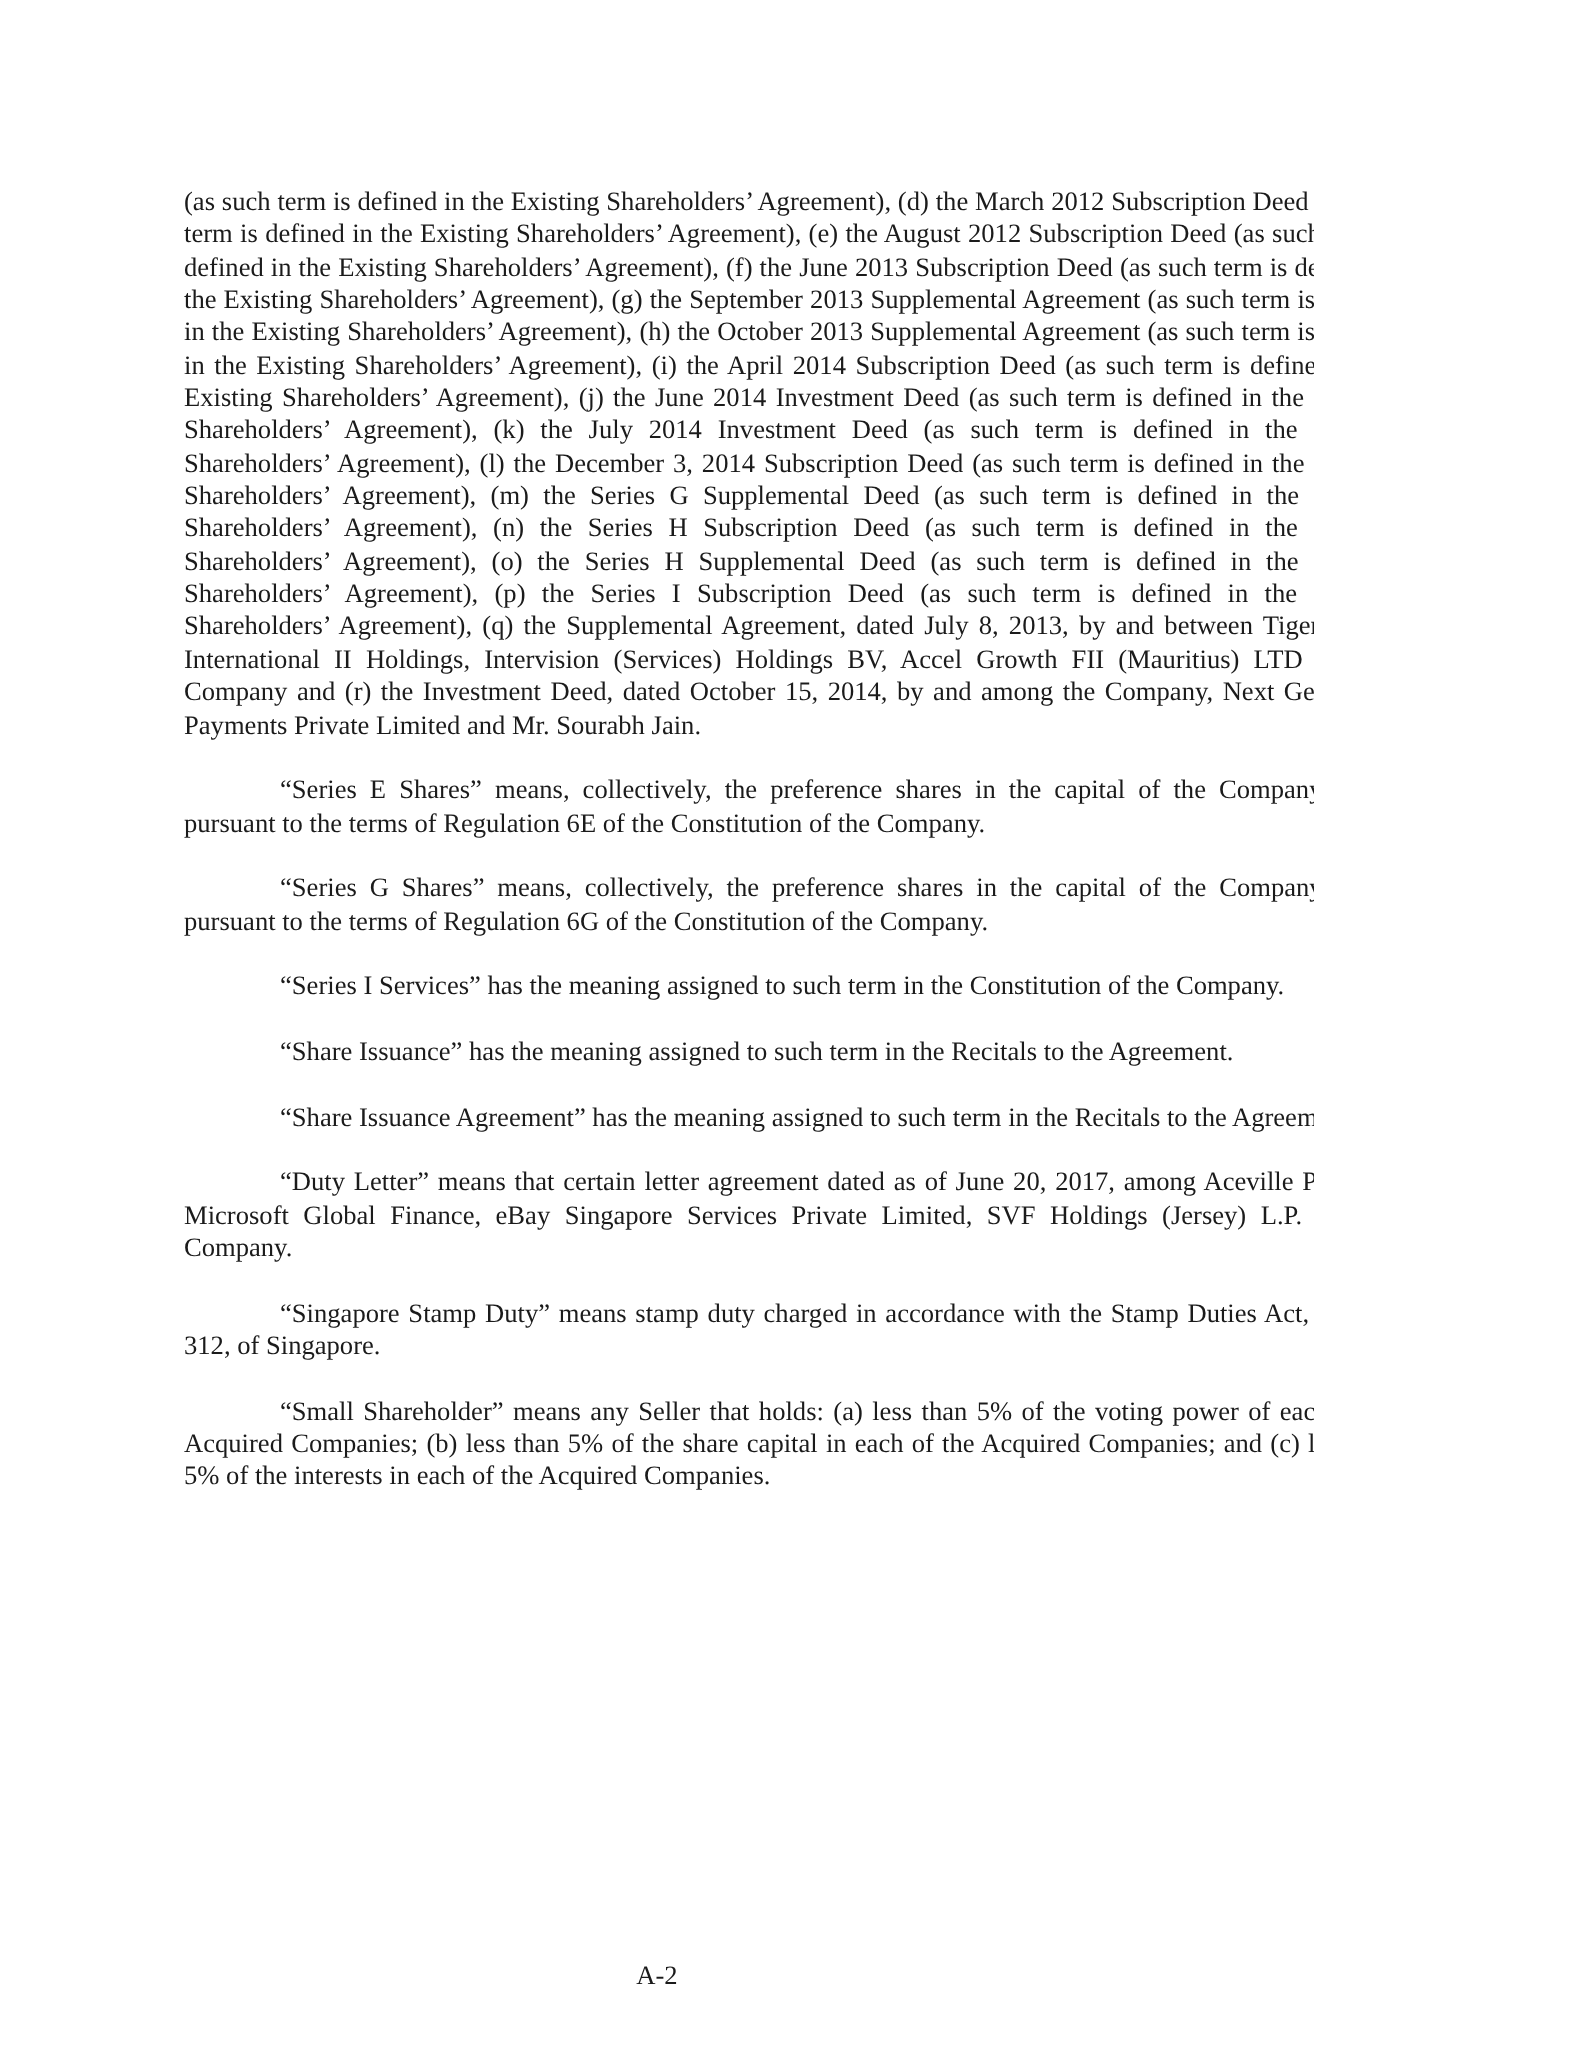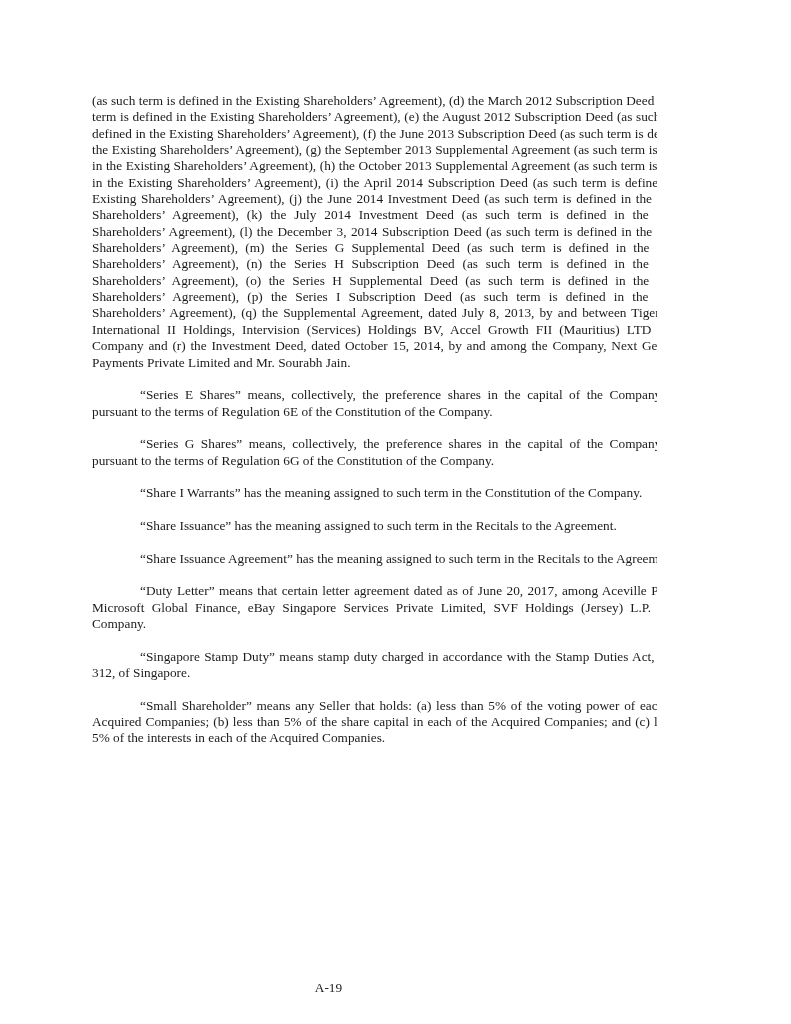--- a/index.html
+++ b/index.html
@@ -51,28 +51,28 @@
 
     <p class="para"><span>(as such term is defined in the Existing Shareholders’ Agreement), (d) the March 2012 Subscription Deed (as such term is defined in the Existing Shareholders’ Agreement), (e) the August 2012 Subscription Deed (as such term is defined in the Existing Shareholders’ Agreement), (f) the June 2013 Subscription Deed (as such term is defined in the Existing Shareholders’ Agreement), (g) the September 2013 Supplemental Agreement (as such term is defined in the Existing Shareholders’ Agreement), (h) the October 2013 Supplemental Agreement (as such term is defined in the Existing Shareholders’ Agreement), (i) the April 2014 Subscription Deed (as such term is defined in the Existing Shareholders’ Agreement), (j) the June 2014 Investment Deed (as such term is defined in the Existing Shareholders’ Agreement), (k) the July 2014 Investment Deed (as such term is defined in the Existing Shareholders’ Agreement), (l) the December 3, 2014 Subscription Deed (as such term is defined in the Existing Shareholders’ Agreement), (m) the Series G Supplemental Deed (as such term is defined in the Existing Shareholders’ Agreement), (n) the Series H Subscription Deed (as such term is defined in the Existing Shareholders’ Agreement), (o) the Series H Supplemental Deed (as such term is defined in the Existing Shareholders’ Agreement), (p) the Series I Subscription Deed (as such term is defined in the Existing Shareholders’ Agreement), (q) the Supplemental Agreement, dated July 8, 2013, by and between Tiger Global International II Holdings, Intervision (Services) Holdings BV, Accel Growth FII (Mauritius) LTD and the Company and (r) the Investment Deed, dated October 15, 2014, by and among the Company, Next Generation Payments Private Limited and Mr. Sourabh Jain.</span></p>
 
     <p class="para def"><span>“</span><span class="term">Series E Shares</span><span>” means, collectively, the preference shares in the capital of the Company issued pursuant to the terms of Regulation 6E of the Constitution of the Company.</span></p>
 
 
     <p class="para def"><span>“</span><span class="term">Series G Shares</span><span>” means, collectively, the preference shares in the capital of the Company issued pursuant to the terms of Regulation 6G of the Constitution of the Company.</span></p>
 
 
 
-    <p class="para def"><span>“</span><span class="term">Share I Warrants</span><span>” has the meaning assigned to such term in the Constitution of the Company.</span></p>
+    <p class="para def"><span>“</span><span class="term">Series I Services</span><span>” has the meaning assigned to such term in the Constitution of the Company.</span></p>
 
     <p class="para def"><span>“</span><span class="term">Share Issuance</span><span>” has the meaning assigned to such term in the Recitals to the Agreement.</span></p>
 
     <p class="para def"><span>“</span><span class="term">Share Issuance Agreement</span><span>” has the meaning assigned to such term in the Recitals to the Agreement.</span></p>
 
     <p class="para def"><span>“</span><span class="term">Duty Letter</span><span>” means that certain letter agreement dated as of June 20, 2017, among Aceville Pte. Ltd., Microsoft Global Finance, eBay Singapore Services Private Limited, SVF Holdings (Jersey) L.P. and the Company.</span></p>
 
     <p class="para def"><span>“</span><span class="term">Singapore Stamp Duty</span><span>” means stamp duty charged in accordance with the Stamp Duties Act, Chapter 312, of Singapore.</span></p>
 
     <p class="para def"><span>“</span><span class="term">Small Shareholder</span><span>” means any Seller that holds: (a) less than 5% of the voting power of each of the Acquired Companies; (b) less than 5% of the share capital in each of the Acquired Companies; and (c) less than 5% of the interests in each of the Acquired Companies.</span></p>
 
   </div>
 
-  <div class="footer">A-19</div>
+  <div class="footer">A-2</div>
 </div>
 
 </body></html>

